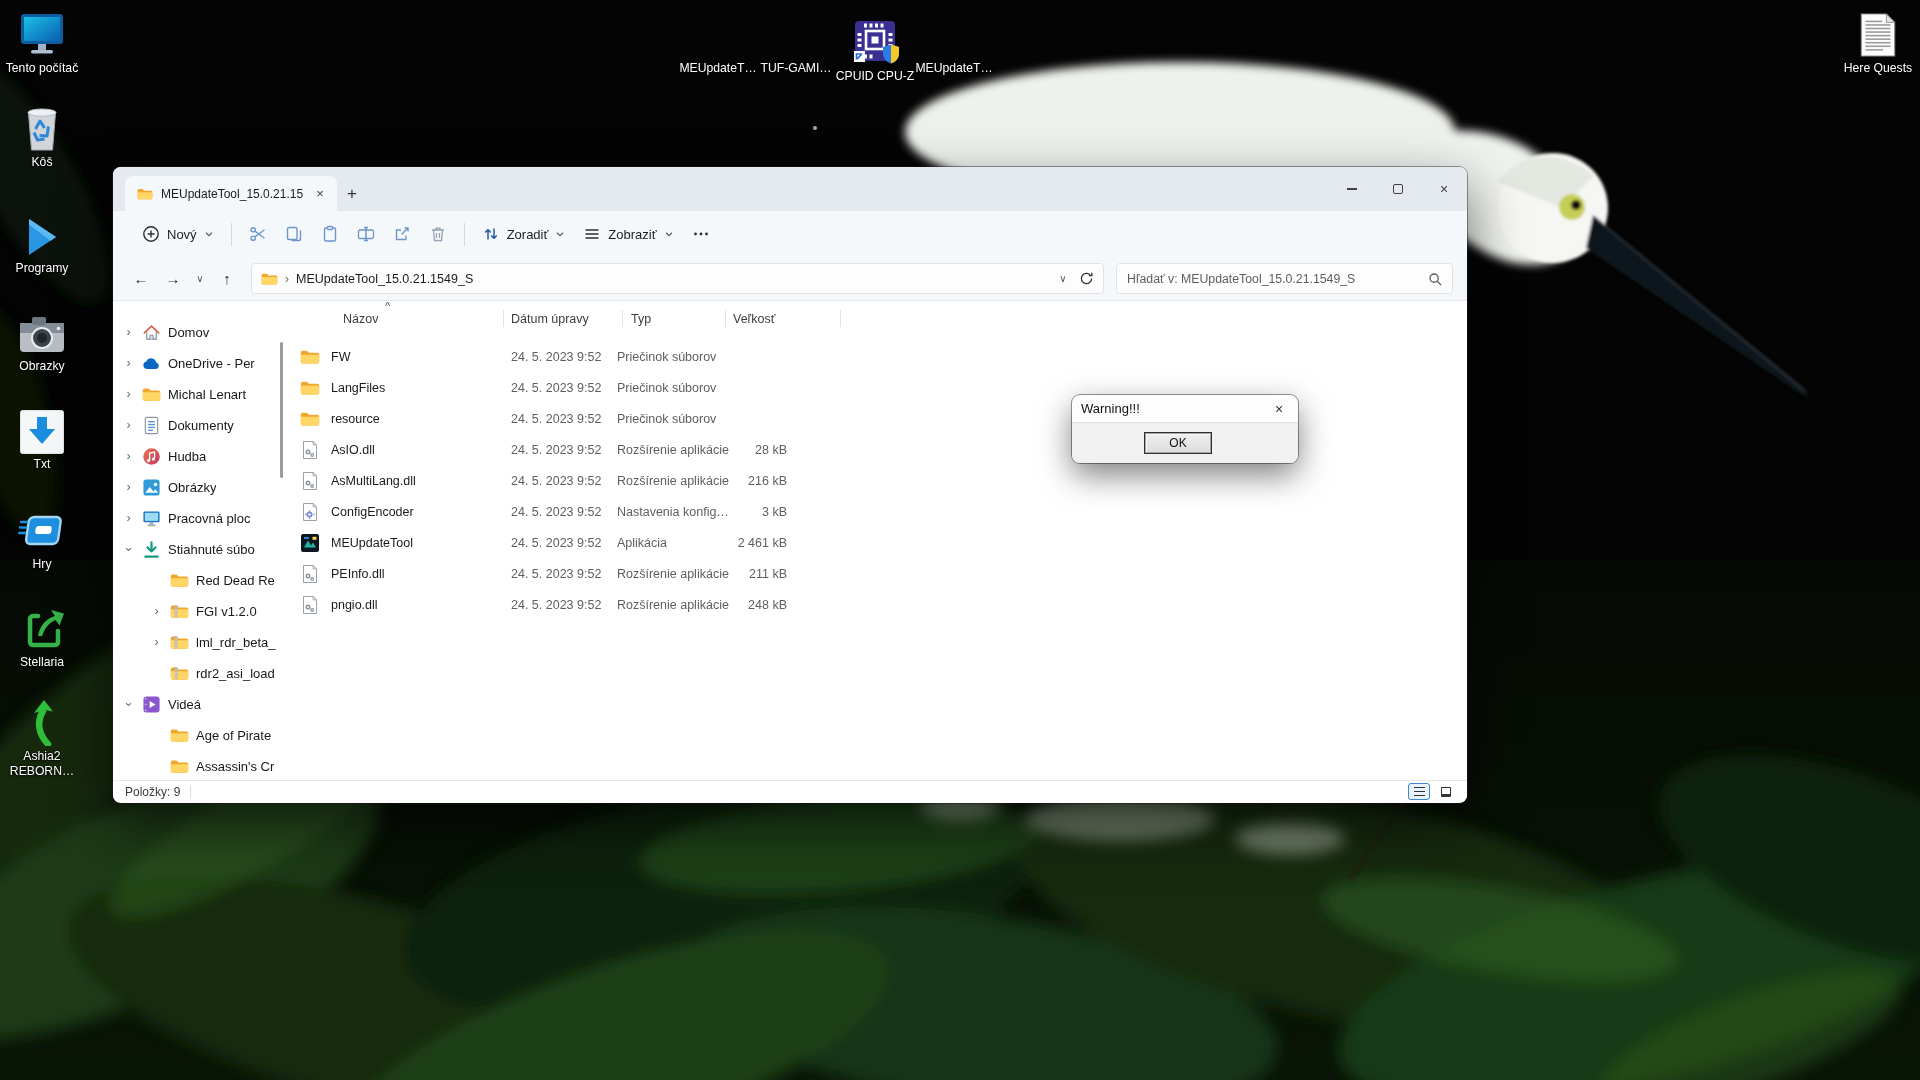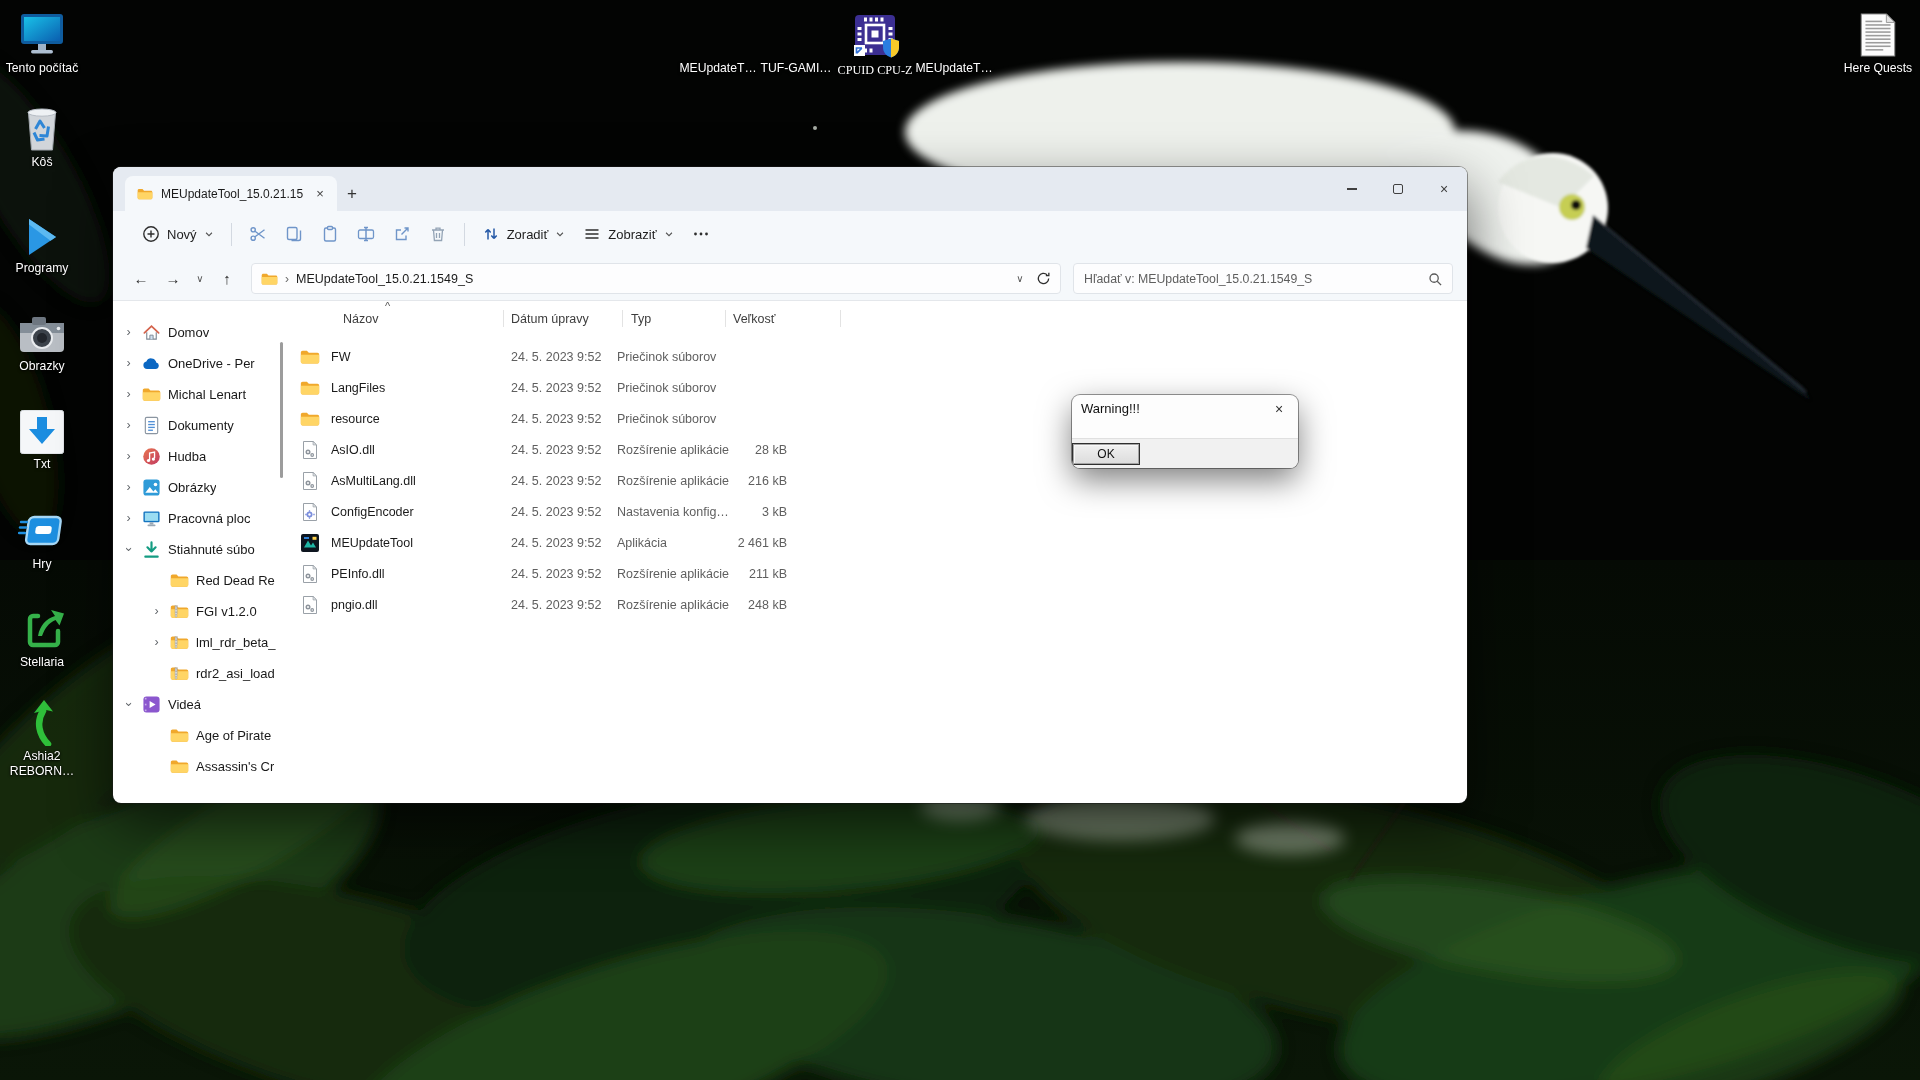--- a/index.html
+++ b/index.html
@@ -39,21 +39,21 @@
   .tdiv { width:1px; height:23px; background:#d3d9e1; margin:0 8px; }
 
   .addrbar { height:44px; background:#f5f8fb; display:flex; align-items:center; padding:0 14px; gap:4px;
     border-bottom:1px solid #e4e7eb; }
   .navbtn { width:28px; text-align:center; color:#2c2c2c; font-size:15px; }
   .navbtn.small { width:18px; font-size:10px; color:#555; }
   .addrbox { flex:1; height:31px; background:#fdfdfe; border:1px solid #e0e4e9; border-radius:4px;
     display:flex; align-items:center; gap:7px; padding:0 9px; margin:0 8px 0 6px; }
   .crumb-sep { color:#6a6a6a; font-size:12px; }
   .addr-path { flex:1; white-space:nowrap; overflow:hidden; }
-  .searchbox { width:380px; height:31px; background:#fdfdfe; border:1px solid #e0e4e9; border-radius:4px;
+  .searchbox { width:337px; height:31px; background:#fdfdfe; border:1px solid #e0e4e9; border-radius:4px;
     display:flex; align-items:center; padding:0 10px; color:#5e5e5e; }
   .search-text { flex:1; white-space:nowrap; overflow:hidden; font-size:12.3px; }
 
   .content { display:flex; height:479px; background:#fff; }
   .sidebar { width:172px; position:relative; padding-top:16px; overflow:hidden; flex:none; }
   .sitem { height:31px; display:flex; align-items:center; gap:7px; padding-left:9px; white-space:nowrap; }
   .sitem.ind1 { padding-left:37px; }
   .schev { width:13px; flex:none; color:#5f6368; font-size:12.5px; text-align:center; line-height:1; }
   .schev.down { transform:rotate(90deg); }
   .sico { width:19px; height:19px; flex:none; display:inline-flex; }
@@ -85,22 +85,22 @@
   .vt-sq { width:10px; height:10px; border:1.3px solid #333; border-radius:1px; display:block;
     border-bottom-width:3px; }
 
   
   .dialog { position:absolute; left:1072px; top:395px; width:226px; background:#fdfdfd; border-radius:8px;
     overflow:hidden; box-shadow:0 12px 32px rgba(0,0,0,.5), 0 0 0 1px #9b9b9b; font-size:12.5px; color:#111; }
   .dtitle { height:27px; display:flex; align-items:center; padding:0 9px; font-size:13px; }
   .dtitle-text { flex:1; }
   .dclose { width:20px; text-align:center; color:#333; font-size:14px; }
   .dbody { height:55px; display:flex; align-items:center; justify-content:center; padding:0 8px; }
-  .dfooter { height:30px; background:#f1f1f1; border-top:1px solid #e0e0e0; display:flex; align-items:center;
-    justify-content:flex-start; padding-right:14px;margin-top:16px; }
+  .dfooter { height:41px; background:#f1f1f1; border-top:1px solid #e0e0e0; display:flex; align-items:center;
+    justify-content:center; padding-right:14px; }
   .dok { width:68px; height:22px; font-family:inherit; font-size:12px; color:#111;
     background:linear-gradient(#f1f1f1,#dcdcdc); border:1px solid #2f2f2f;
     box-shadow:inset 0 0 0 1px #a5a5a5, inset 1px 1px 0 1px #f8f8f8; }
 </style>
 </head>
 <body>
 
 <div class="wallpaper">
 <svg width="1920" height="1080" viewBox="0 0 1920 1080">
   <defs>
@@ -282,21 +282,21 @@
         <svg viewBox="0 0 24 19">
           <path fill="#f0a82c" d="M1 4.2C1 2.9 2 2 3.2 2h5.1l2.3 2.5h10.3c1.2 0 2.1 1 2.1 2.2V15c0 1.3-.9 2.3-2.1 2.3H3.2C2 17.3 1 16.3 1 15z"></path>
           <path fill="#ffd565" d="M1 6.7h22v8.4c0 1.2-.9 2.2-2.1 2.2H3.2C2 17.3 1 16.4 1 15.1z"></path>
           <rect x="6.3" y="2" width="2.8" height="11.4" fill="#e9e9e9" stroke="#8f8f8f" stroke-width=".4"></rect>
           <line x1="7.7" y1="2.6" x2="7.7" y2="12.8" stroke="#8f8f8f" stroke-width="1.8" stroke-dasharray="1 1"></line>
           <rect x="6.6" y="13.4" width="2.2" height="3.2" rx=".4" fill="#d4d4d4" stroke="#8f8f8f" stroke-width=".4"></rect>
         </svg>
       </div>
       <div class="di-label">TUF-GAMI…</div>
     </div>
-    <div class="dicon" style="left: 833px; top: 8px; font-family: Liberation Serif, serif;">
+    <div class="dicon" style="left: 833px; top: 14px;">
       <div class="di-img">
         <svg width="48" height="46" viewBox="0 0 48 46" overflow="visible">
           <rect x="4" y="1" width="40" height="40" rx="4" fill="#3c2f92"></rect>
           <g fill="#fff">
             <rect x="13" y="3.5" width="3" height="4"></rect>
             <rect x="18.5" y="3.5" width="3" height="4"></rect>
             <rect x="24" y="3.5" width="3" height="4"></rect>
             <rect x="29.5" y="3.5" width="3" height="4"></rect>
             <rect x="13" y="34.5" width="3" height="4"></rect>
             <rect x="18.5" y="34.5" width="3" height="4"></rect>
@@ -849,20 +849,31 @@
             </span>
             <span class="fname">pngio.dll</span>
             <span class="fdate">24. 5. 2023 9:52</span>
             <span class="ftype">Rozšírenie aplikácie</span>
             <span class="fsize">248 kB</span>
           </div>
         </div>
     </div>
   </div>
 
+  <div class="statusbar">
+    <span>Položky: 9</span>
+    <span class="sb-div"></span>
+    <span style="margin-left:auto"></span>
+    <span class="viewtoggle active">
+        <span class="vt-lines"></span>
+      </span>
+    <span class="viewtoggle">
+        <span class="vt-sq"></span>
+      </span>
+  </div>
 </div>
 
 <div class="dialog">
   <div class="dtitle">
     <span class="dtitle-text">Warning!!!</span>
     <span class="dclose">×</span>
   </div>
   <div class="dfooter">
     <button class="dok">OK</button>
   </div>

